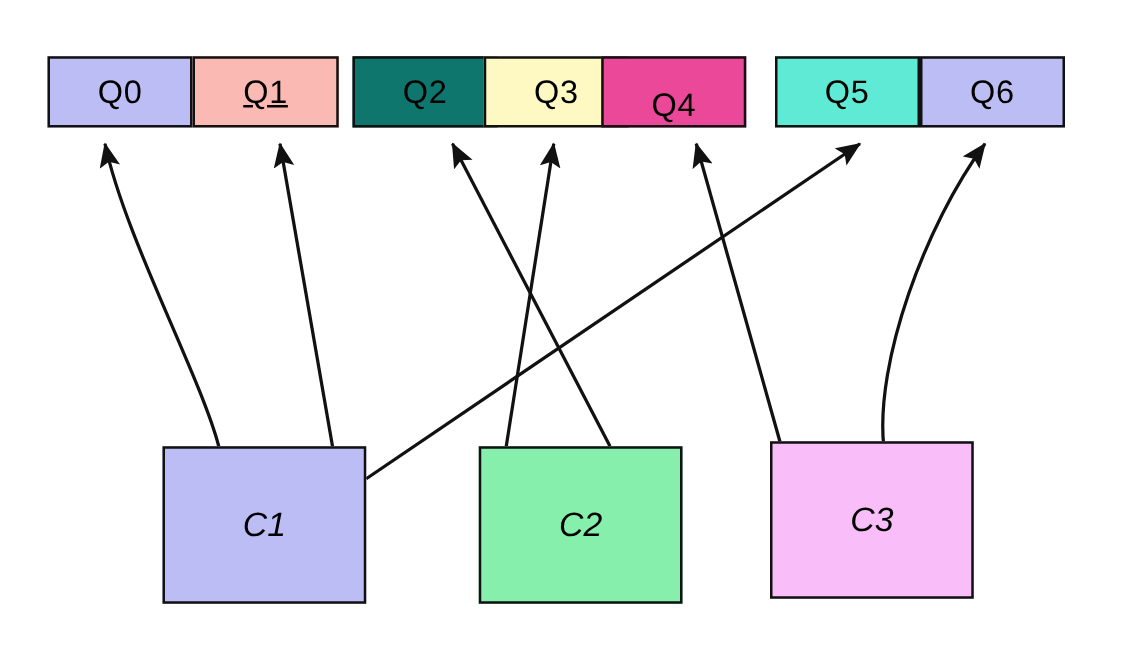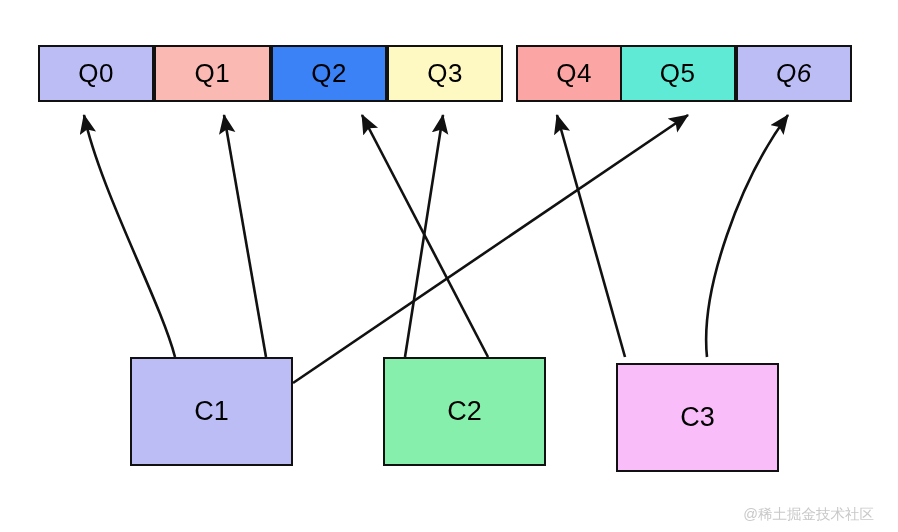--- a/index.html
+++ b/index.html
@@ -34,22 +34,23 @@
     color: #000000;
     font-family: "Liberation Sans", sans-serif;
   }
   .queue-cell {
     height: 57px;
     font-size: 26px;
     letter-spacing: 0.5px;
   }
   .client-box {
     width: 163px;
-    height: 109px;
+    height: 126px;
     font-size: 27px;
+    font-style: italic;
   }
   .watermark {
     position: absolute;
     right: 24px;
     bottom: 8px;
     font-size: 14.5px;
     color: #c9c9c9;
     font-family: "Liberation Sans", sans-serif;
     white-space: nowrap;
     user-select: none;
@@ -74,46 +75,45 @@
         <path d="M 405 357 L 443 115" fill="none" stroke="#111111" stroke-width="2.6" marker-end="url(#arrowhead)"></path>
         <path d="M 625 357 L 557 115" fill="none" stroke="#111111" stroke-width="2.6" marker-end="url(#arrowhead)"></path>
         <path d="M 707 357 C 700 290, 740 180, 788 115" fill="none" stroke="#111111" stroke-width="2.6" marker-end="url(#arrowhead)"></path>
       </g>
   </svg>
 
   <div id="queue-row">
       <div class="node-box queue-cell" style="left: 38px; top: 45px; width: 116.3px; background: rgb(189, 189, 245);">
         <span>Q0</span>
       </div>
-      <div class="node-box queue-cell" style="left: 154.3px; top: 45px; width: 116.3px; background: rgb(251, 185, 180);">
+      <div class="node-box queue-cell" style="left: 154.3px; top: 45px; width: 116.3px; background: rgb(251, 185, 180); text-decoration: underline;">
         <span>Q1</span>
       </div>
-      <div class="node-box queue-cell" style="left: 271px; top: 45px; width: 116.3px; background: #3b82f6;">
+      <div class="node-box queue-cell" style="left: 282px; top: 45px; width: 116.3px; background: #0f766e;">
         <span>Q2</span>
       </div>
       <div class="node-box queue-cell" style="left: 386.9px; top: 45px; width: 116.3px; background: #fef9c3;">
         <span>Q3</span>
       </div>
-      <div class="node-box queue-cell" style="left: 516px; top: 45px; width: 116.3px; background: #fca5a5;">
+      <div class="node-box queue-cell" style="left: 481px; top: 45px; width: 116.3px; background: #ec4899; align-items: flex-end;">
         <span>Q4</span>
       </div>
       <div class="node-box queue-cell" style="left: 619.5px; top: 45px; width: 116.3px; background: #5eead4;">
         <span>Q5</span>
       </div>
-      <div class="node-box queue-cell" style="left: 735.8px; top: 45px; width: 116.3px; background: rgb(189, 189, 245); font-style: italic;">
+      <div class="node-box queue-cell" style="left: 735.8px; top: 45px; width: 116.3px; background: rgb(189, 189, 245);">
         <span>Q6</span>
       </div>
     </div>
   <div id="client-row">
       <div class="node-box client-box" style="left: 130px; top: 357px; background: rgb(189, 189, 245);">
         <span>C1</span>
       </div>
       <div class="node-box client-box" style="left: 383px; top: 357px; background: #86efac;">
         <span>C2</span>
       </div>
-      <div class="node-box client-box" style="left: 616px; top: 363px; background: rgb(249, 189, 250);">
+      <div class="node-box client-box" style="left: 616px; top: 353px; background: rgb(249, 189, 250);">
         <span>C3</span>
       </div>
     </div>
 
-  <div class="watermark">@稀土掘金技术社区</div>
 
 </div>
 
 </body></html>

